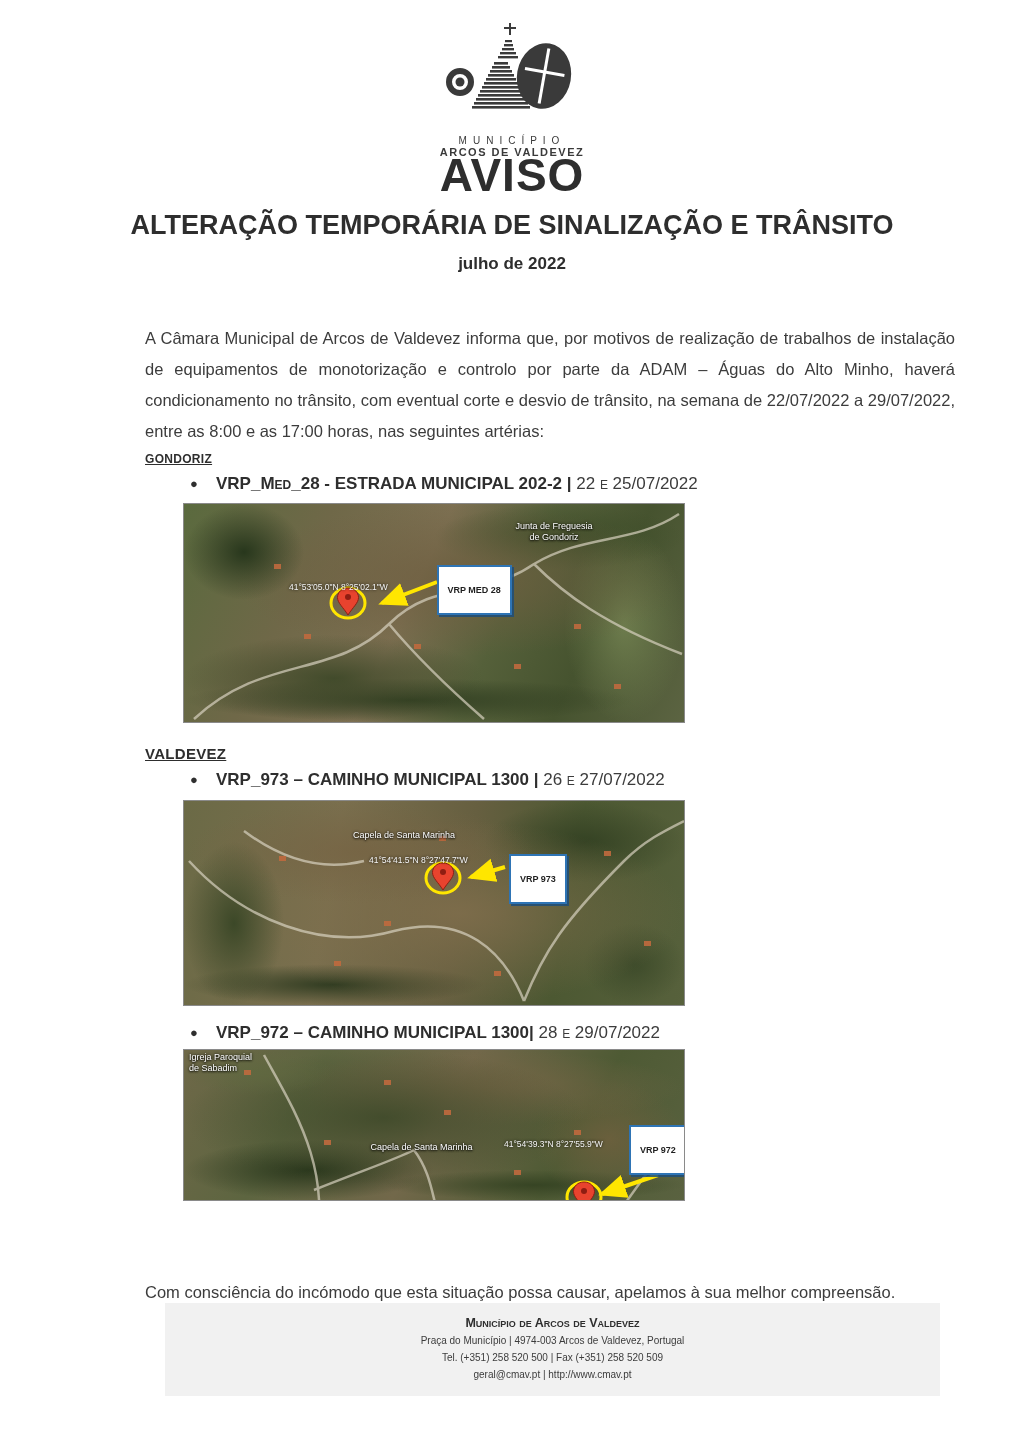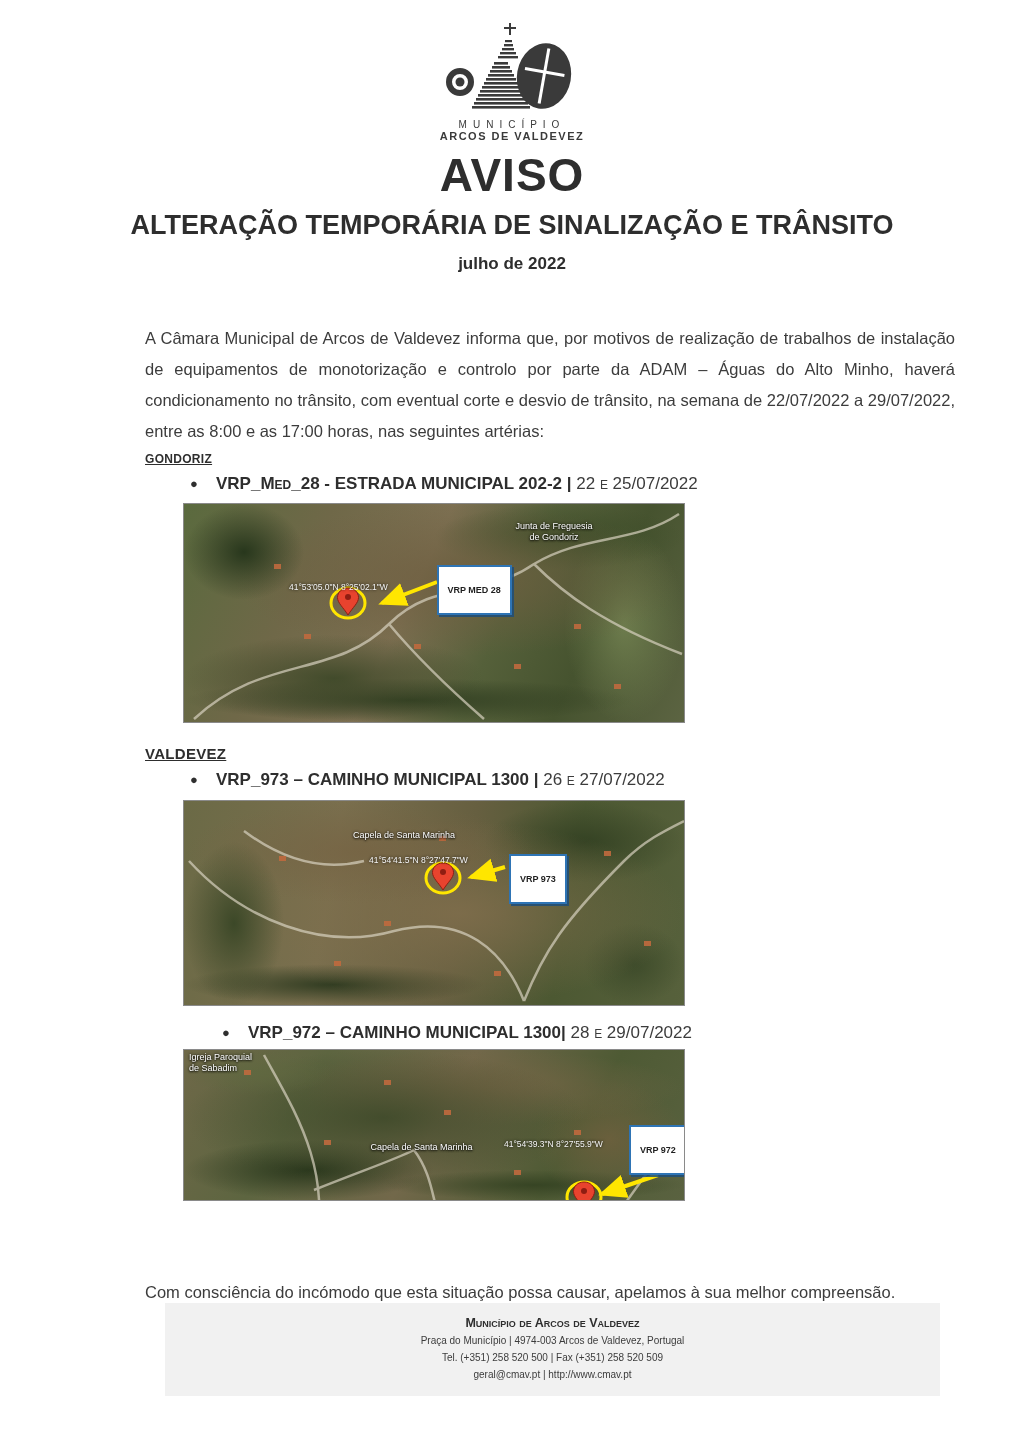--- a/index.html
+++ b/index.html
@@ -2,21 +2,21 @@
 <html lang="pt"><head>
 <meta charset="utf-8">
 <style>
   html,body{margin:0;padding:0;background:#fff;}
   .page{
     position:relative;width:1024px;height:1447px;background:#ffffff;
     font-family:"Liberation Sans", sans-serif;color:#3c3c3c;overflow:hidden;
   }
   
   .logo-wrap{position:absolute;top:20px;left:0;right:0;text-align:center;}
-  .logo-text1{font-size:10px;letter-spacing:6px;color:#3a3a3a;margin-top:1px;}
+  .logo-text1{font-size:10px;letter-spacing:6px;color:#3a3a3a;margin-top:17px;}
   .logo-text2{font-size:11px;font-weight:bold;letter-spacing:1.5px;color:#3a3a3a;}
   
   .title{position:absolute;top:148px;left:0;right:0;text-align:center;
          font-size:46px;font-weight:bold;color:#2e2e2e;letter-spacing:1px;}
   .subtitle{position:absolute;top:210px;left:0;right:0;text-align:center;
             font-size:27px;font-weight:bold;color:#2e2e2e;}
   .doc-date{position:absolute;top:254px;left:0;right:0;text-align:center;
             font-size:17px;font-weight:bold;color:#2e2e2e;}
   
   .intro{position:absolute;top:306px;left:145px;width:810px;
@@ -195,21 +195,21 @@
       <g transform="translate(259,75)">
         <path d="M0,-13 C-6.5,-13 -10.5,-8.5 -10.5,-3.5 C-10.5,2 -5,6 0,14 C5,6 10.5,2 10.5,-3.5 C10.5,-8.5 6.5,-13 0,-13 Z" fill="#e8432e" stroke="#8f1d12" stroke-width="1"></path>
         <circle cy="-4" r="3" fill="#8f1d12"></circle>
       </g>
     </svg>
     <div class="map-label" style="left:28%;top:14%;width:32%;">Capela de Santa Marinha</div>
     <div class="map-coords" style="left:37%;top:26.5%;">41°54'41.5"N 8°27'47.7"W</div>
     <div class="vrp-box" style="left:65%;top:26%;">VRP 973</div>
   </div>
 
-  <div class="bullet-row" style="top:1023px;margin-left:32px;">
+  <div class="bullet-row" style="top:1023px;">
     <span class="bullet-dot">●</span><span class="road">VRP_972 – CAMINHO MUNICIPAL 1300|</span><span class="dates"> 28 e 29/07/2022</span>
   </div>
 
   <div class="map map3" style="top:1049px;">
     <svg class="overlay" width="500" height="212" viewBox="0 0 500 212">
       <defs>
         <marker id="arr3" markerWidth="8" markerHeight="8" refX="6" refY="3" orient="auto">
           <path d="M0,0 L7,3 L0,6 Z" fill="#ffe600"></path>
         </marker>
       </defs>

